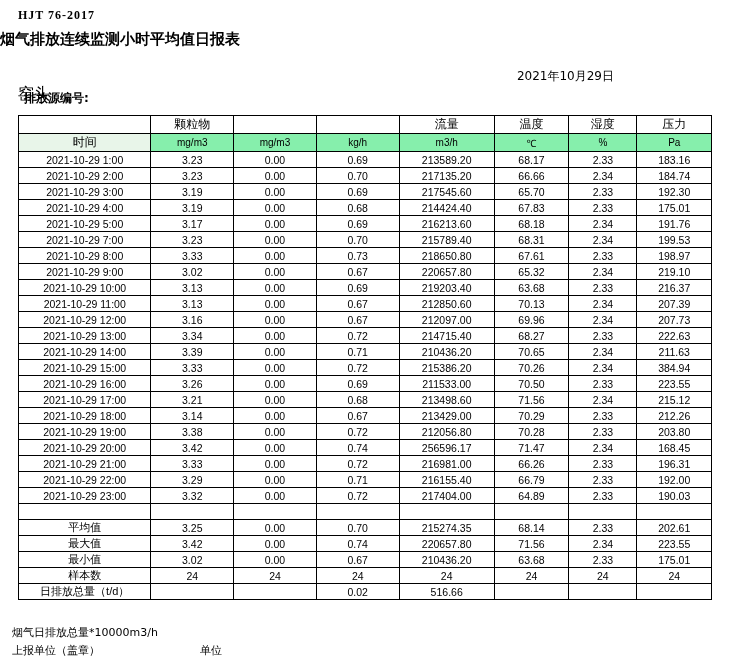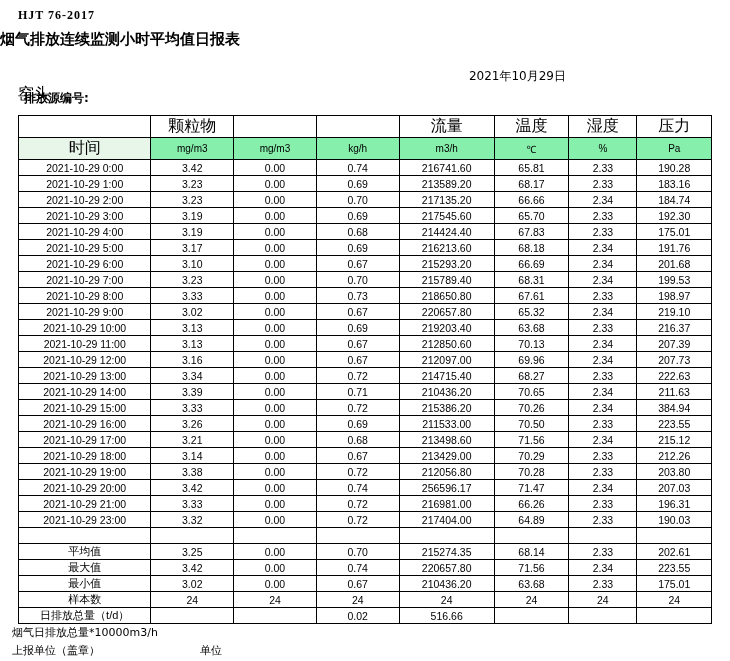--- a/index.html
+++ b/index.html
@@ -12,20 +12,21 @@
     background: #ffffff;
     font-family: "Liberation Sans", sans-serif;
     color: #000000;
     position: relative;
     overflow: hidden;
   }
   .page {
     position: relative;
     width: 590px;
     height: 661px;
+    padding-left: 48px;
   }
   .std-code {
     position: absolute;
     left: 18px;
     top: 8px;
     font-family: "Liberation Serif", serif;
     font-weight: bold;
     font-size: 12px;
     letter-spacing: 1px;
   }
@@ -75,31 +76,31 @@
     border: 1px solid #000000;
     text-align: center;
     vertical-align: middle;
     height: 15px;
     padding: 0;
     font-family: "Liberation Sans", sans-serif;
   }
   td.hdr-param {
     height: 26px;
     font-family: "DejaVu Sans", sans-serif;
-    font-size: 16px;
+    font-size: 12px;
   }
   td.unit-row {
     background: #86efac;
     height: 16px;
     font-size: 10px;
   }
   td.time-label {
     background: #e8f5e9;
     font-family: "DejaVu Sans", sans-serif;
-    font-size: 16px;
+    font-size: 12px;
   }
   td.timecell {
     font-size: 10.5px;
     letter-spacing: 0px;
   }
   td.val {
     font-size: 10.5px;
   }
   tr.blank td {
     height: 15px;
@@ -174,30 +175,20 @@
         <td class="unit-row">mg/m3</td>
         <td class="unit-row">mg/m3</td>
         <td class="unit-row">kg/h</td>
         <td class="unit-row">m3/h</td>
         <td class="unit-row">℃</td>
         <td class="unit-row">%</td>
         <td class="unit-row">Pa</td>
       </tr>
 
       <tr>
-          <td class="timecell">2021-10-29 0:00</td>
-          <td class="val">3.42</td>
-          <td class="val">0.00</td>
-          <td class="val">0.74</td>
-          <td class="val">216741.60</td>
-          <td class="val">65.81</td>
-          <td class="val">2.33</td>
-          <td class="val">190.28</td>
-        </tr>
-      <tr>
           <td class="timecell">2021-10-29 1:00</td>
           <td class="val">3.23</td>
           <td class="val">0.00</td>
           <td class="val">0.69</td>
           <td class="val">213589.20</td>
           <td class="val">68.17</td>
           <td class="val">2.33</td>
           <td class="val">183.16</td>
         </tr>
       <tr>
@@ -234,30 +225,20 @@
           <td class="timecell">2021-10-29 5:00</td>
           <td class="val">3.17</td>
           <td class="val">0.00</td>
           <td class="val">0.69</td>
           <td class="val">216213.60</td>
           <td class="val">68.18</td>
           <td class="val">2.34</td>
           <td class="val">191.76</td>
         </tr>
       <tr>
-          <td class="timecell">2021-10-29 6:00</td>
-          <td class="val">3.10</td>
-          <td class="val">0.00</td>
-          <td class="val">0.67</td>
-          <td class="val">215293.20</td>
-          <td class="val">66.69</td>
-          <td class="val">2.34</td>
-          <td class="val">201.68</td>
-        </tr>
-      <tr>
           <td class="timecell">2021-10-29 7:00</td>
           <td class="val">3.23</td>
           <td class="val">0.00</td>
           <td class="val">0.70</td>
           <td class="val">215789.40</td>
           <td class="val">68.31</td>
           <td class="val">2.34</td>
           <td class="val">199.53</td>
         </tr>
       <tr>
@@ -381,31 +362,41 @@
           <td class="val">203.80</td>
         </tr>
       <tr>
           <td class="timecell">2021-10-29 20:00</td>
           <td class="val">3.42</td>
           <td class="val">0.00</td>
           <td class="val">0.74</td>
           <td class="val">256596.17</td>
           <td class="val">71.47</td>
           <td class="val">2.34</td>
-          <td class="val">207.03</td>
+          <td class="val">168.45</td>
         </tr>
       <tr>
           <td class="timecell">2021-10-29 21:00</td>
           <td class="val">3.33</td>
           <td class="val">0.00</td>
           <td class="val">0.72</td>
           <td class="val">216981.00</td>
           <td class="val">66.26</td>
           <td class="val">2.33</td>
           <td class="val">196.31</td>
+        </tr>
+      <tr>
+          <td class="timecell">2021-10-29 22:00</td>
+          <td class="val">3.29</td>
+          <td class="val">0.00</td>
+          <td class="val">0.71</td>
+          <td class="val">216155.40</td>
+          <td class="val">66.79</td>
+          <td class="val">2.33</td>
+          <td class="val">192.00</td>
         </tr>
       <tr>
           <td class="timecell">2021-10-29 23:00</td>
           <td class="val">3.32</td>
           <td class="val">0.00</td>
           <td class="val">0.72</td>
           <td class="val">217404.00</td>
           <td class="val">64.89</td>
           <td class="val">2.33</td>
           <td class="val">190.03</td>

